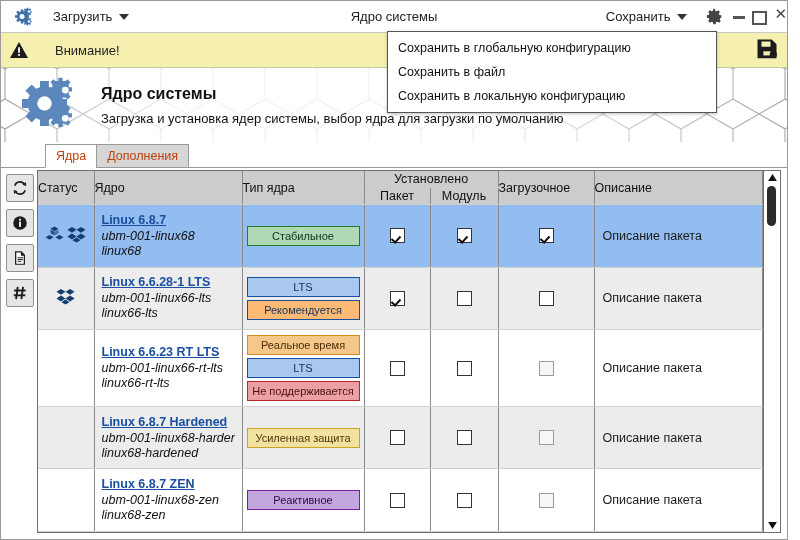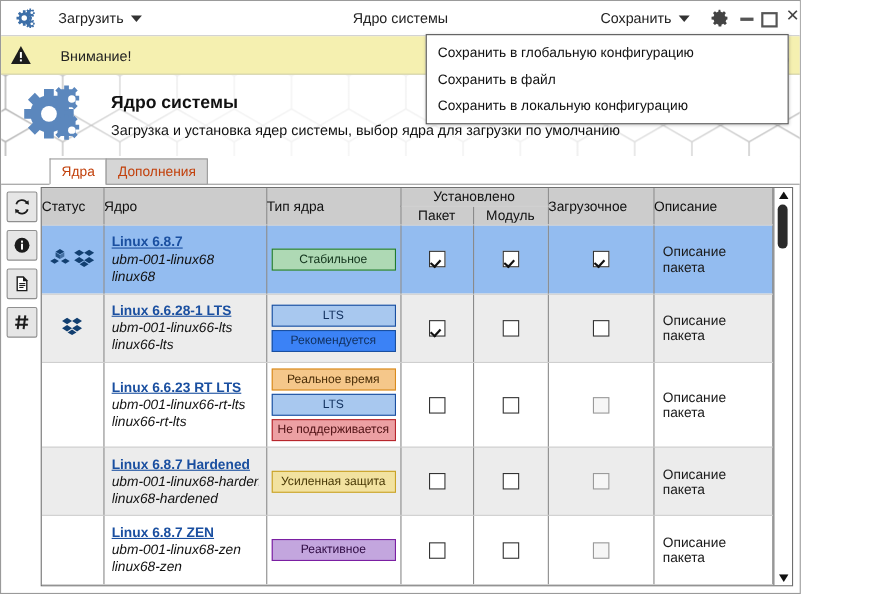--- a/index.html
+++ b/index.html
@@ -2,21 +2,21 @@
 <html><head>
 <meta charset="utf-8">
 <style>
   html,body{margin:0;padding:0;}
   body{
     width:800px;height:540px;overflow:hidden;
     font-family:"Liberation Sans","DejaVu Sans",sans-serif;
     font-size:12px;color:#1a1a1a;background:#ffffff;
   }
   .window{
-    width:728px;height:540px;box-sizing:border-box;
+    width:788px;height:540px;box-sizing:border-box;
     border:1px solid #9a9a9a;background:#ffffff;
     display:flex;flex-direction:column;position:relative;
   }
 
   
   .titlebar{
     height:31px;flex:0 0 31px;background:#ffffff;
     border-bottom:1px solid #c9c9c9;
     display:flex;align-items:center;position:relative;
   }
@@ -385,21 +385,21 @@
               <td>
                 <div class="cell-pad">
                   <span class="k-name">Linux 6.6.28-1 LTS</span>
                   <span class="k-pkg">ubm-001-linux66-lts</span>
                   <span class="k-mod">linux66-lts</span>
                 </div>
               </td>
               <td>
                 <div class="badges">
                   <span class="badge" style="background:#a8c8ef;border-color:#1a4fa0;color:#11305e">LTS</span>
-                  <span class="badge" style="background:#3b82f6;border-color:#1a4fa0;color:#11305e">Рекомендуется</span>
+                  <span class="badge" style="background:#fdba74;border-color:#1a4fa0;color:#11305e">Рекомендуется</span>
                 </div>
               </td>
               <td class="chk-cell"><span class="cb on"></span></td>
               <td class="chk-cell"><span class="cb"></span></td>
               <td class="chk-cell"><span class="cb"></span></td>
               <td>
                 <div class="desc">Описание пакета</div>
               </td>
             </tr>
             <tr class="plain">

